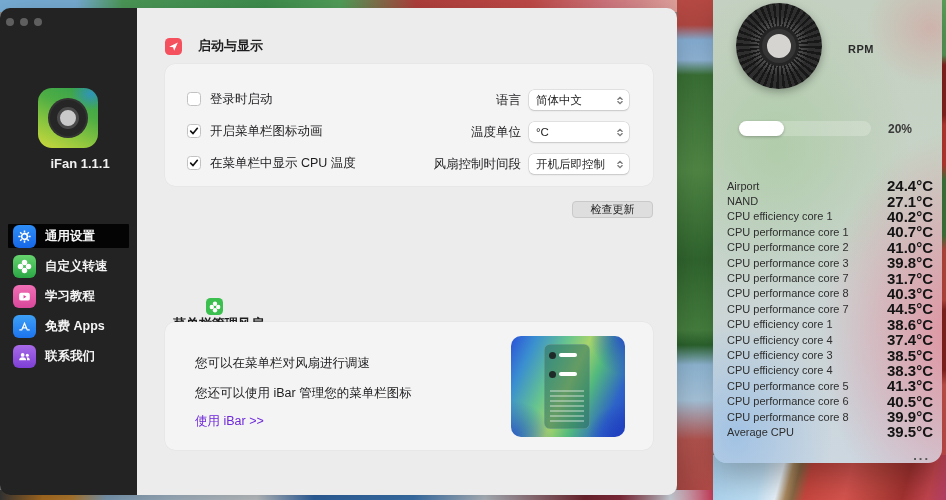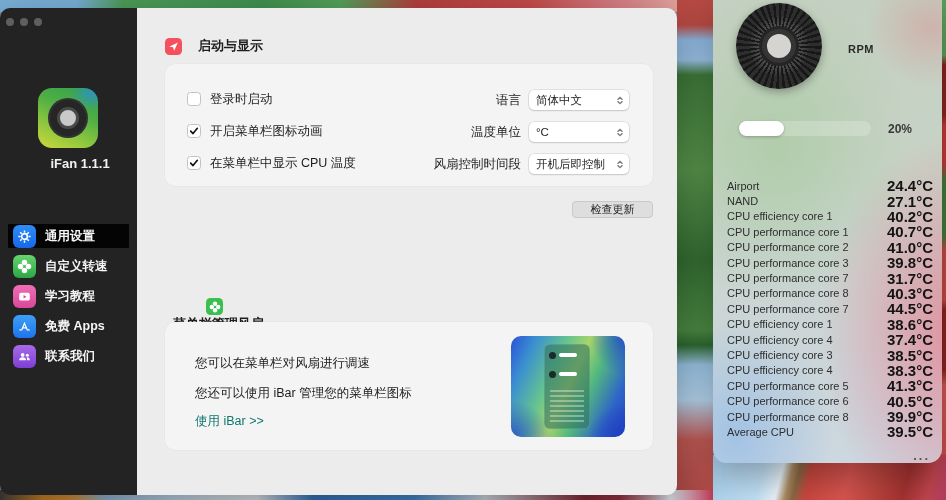--- a/index.html
+++ b/index.html
@@ -72,21 +72,21 @@
     box-shadow:0 0 0 0.5px rgba(0,0,0,0.15),0 1px 2px rgba(0,0,0,0.12);
     display:flex;align-items:center;padding:0 4px 0 7px;}
   .select .val{flex:1;font-size:11.5px;color:#222;white-space:nowrap;overflow:hidden;}
   .update-btn{position:absolute;left:435px;top:193px;width:81px;height:17px;border-radius:4px;
     background:#dedede;border:1px solid #c9c9c9;box-sizing:border-box;
     display:flex;align-items:center;justify-content:center;font-size:11px;color:#222;}
   .card2{top:314px;height:128px;}
   .card2 .line{position:absolute;left:30px;font-size:12.5px;color:#1d1d1f;white-space:nowrap;}
   .card2 .l1{top:33px;}
   .card2 .l2{top:63px;}
-  .card2 .link{top:91px;color:#0f766e;cursor:pointer;}
+  .card2 .link{top:91px;color:#6d28d9;cursor:pointer;}
   .thumb{position:absolute;left:346px;top:14px;width:114px;height:101px;border-radius:10px;overflow:hidden;
     background:
       radial-gradient(60% 60% at 0% 100%,rgba(40,80,200,0.9),rgba(40,80,200,0) 60%),
       radial-gradient(55% 70% at 100% 0%,rgba(35,70,205,0.9),rgba(35,70,205,0) 55%),
       radial-gradient(60% 60% at 100% 100%,rgba(30,60,190,0.85),rgba(30,60,190,0) 55%),
       linear-gradient(115deg,#2b51d8 0%,#3a8fd0 16%,#66c48f 36%,#a8d46b 50%,#52b97e 64%,#2e64c8 84%,#2242c4 100%);}
   .thumb .panel{position:absolute;left:33px;top:8px;width:46px;height:85px;border-radius:6px;
     background:rgba(45,110,95,0.55);box-shadow:inset 0 0 0 0.5px rgba(255,255,255,0.25);}
   .thumb .prow{position:absolute;left:5px;height:8px;display:flex;align-items:center;gap:3px;}
   .thumb .prow .knob{width:7px;height:7px;border-radius:50%;background:#1e2a28;}

